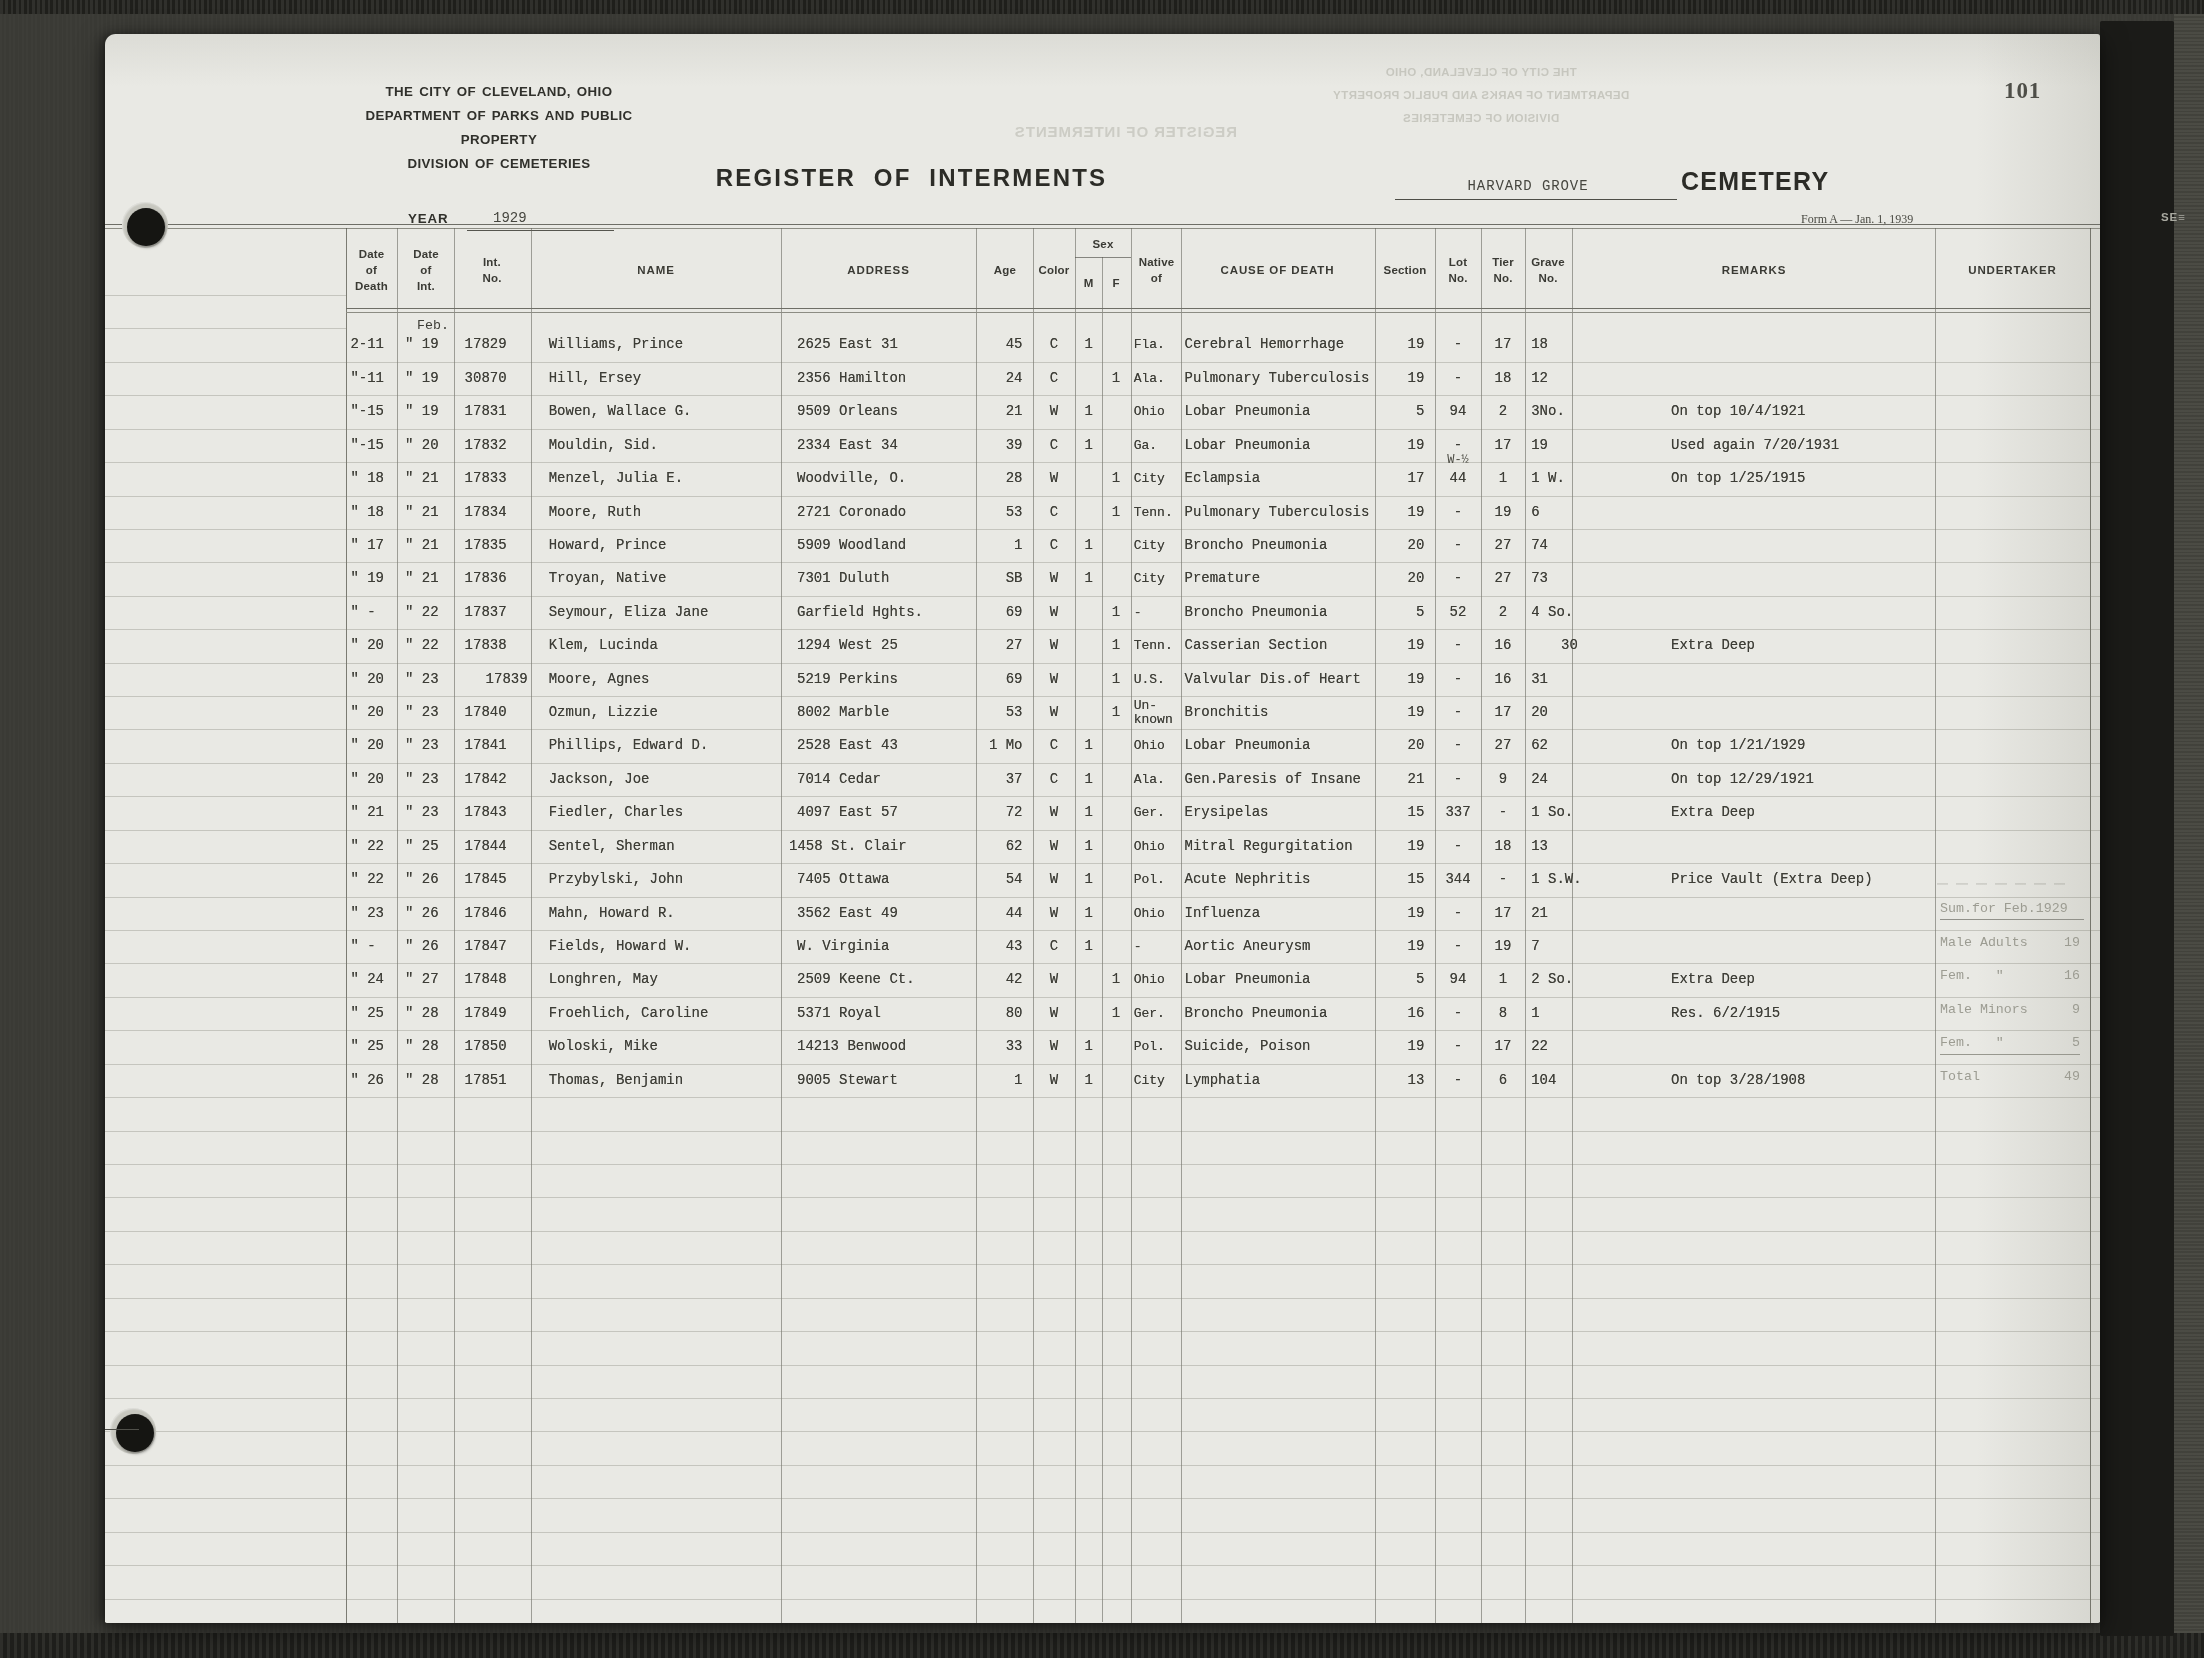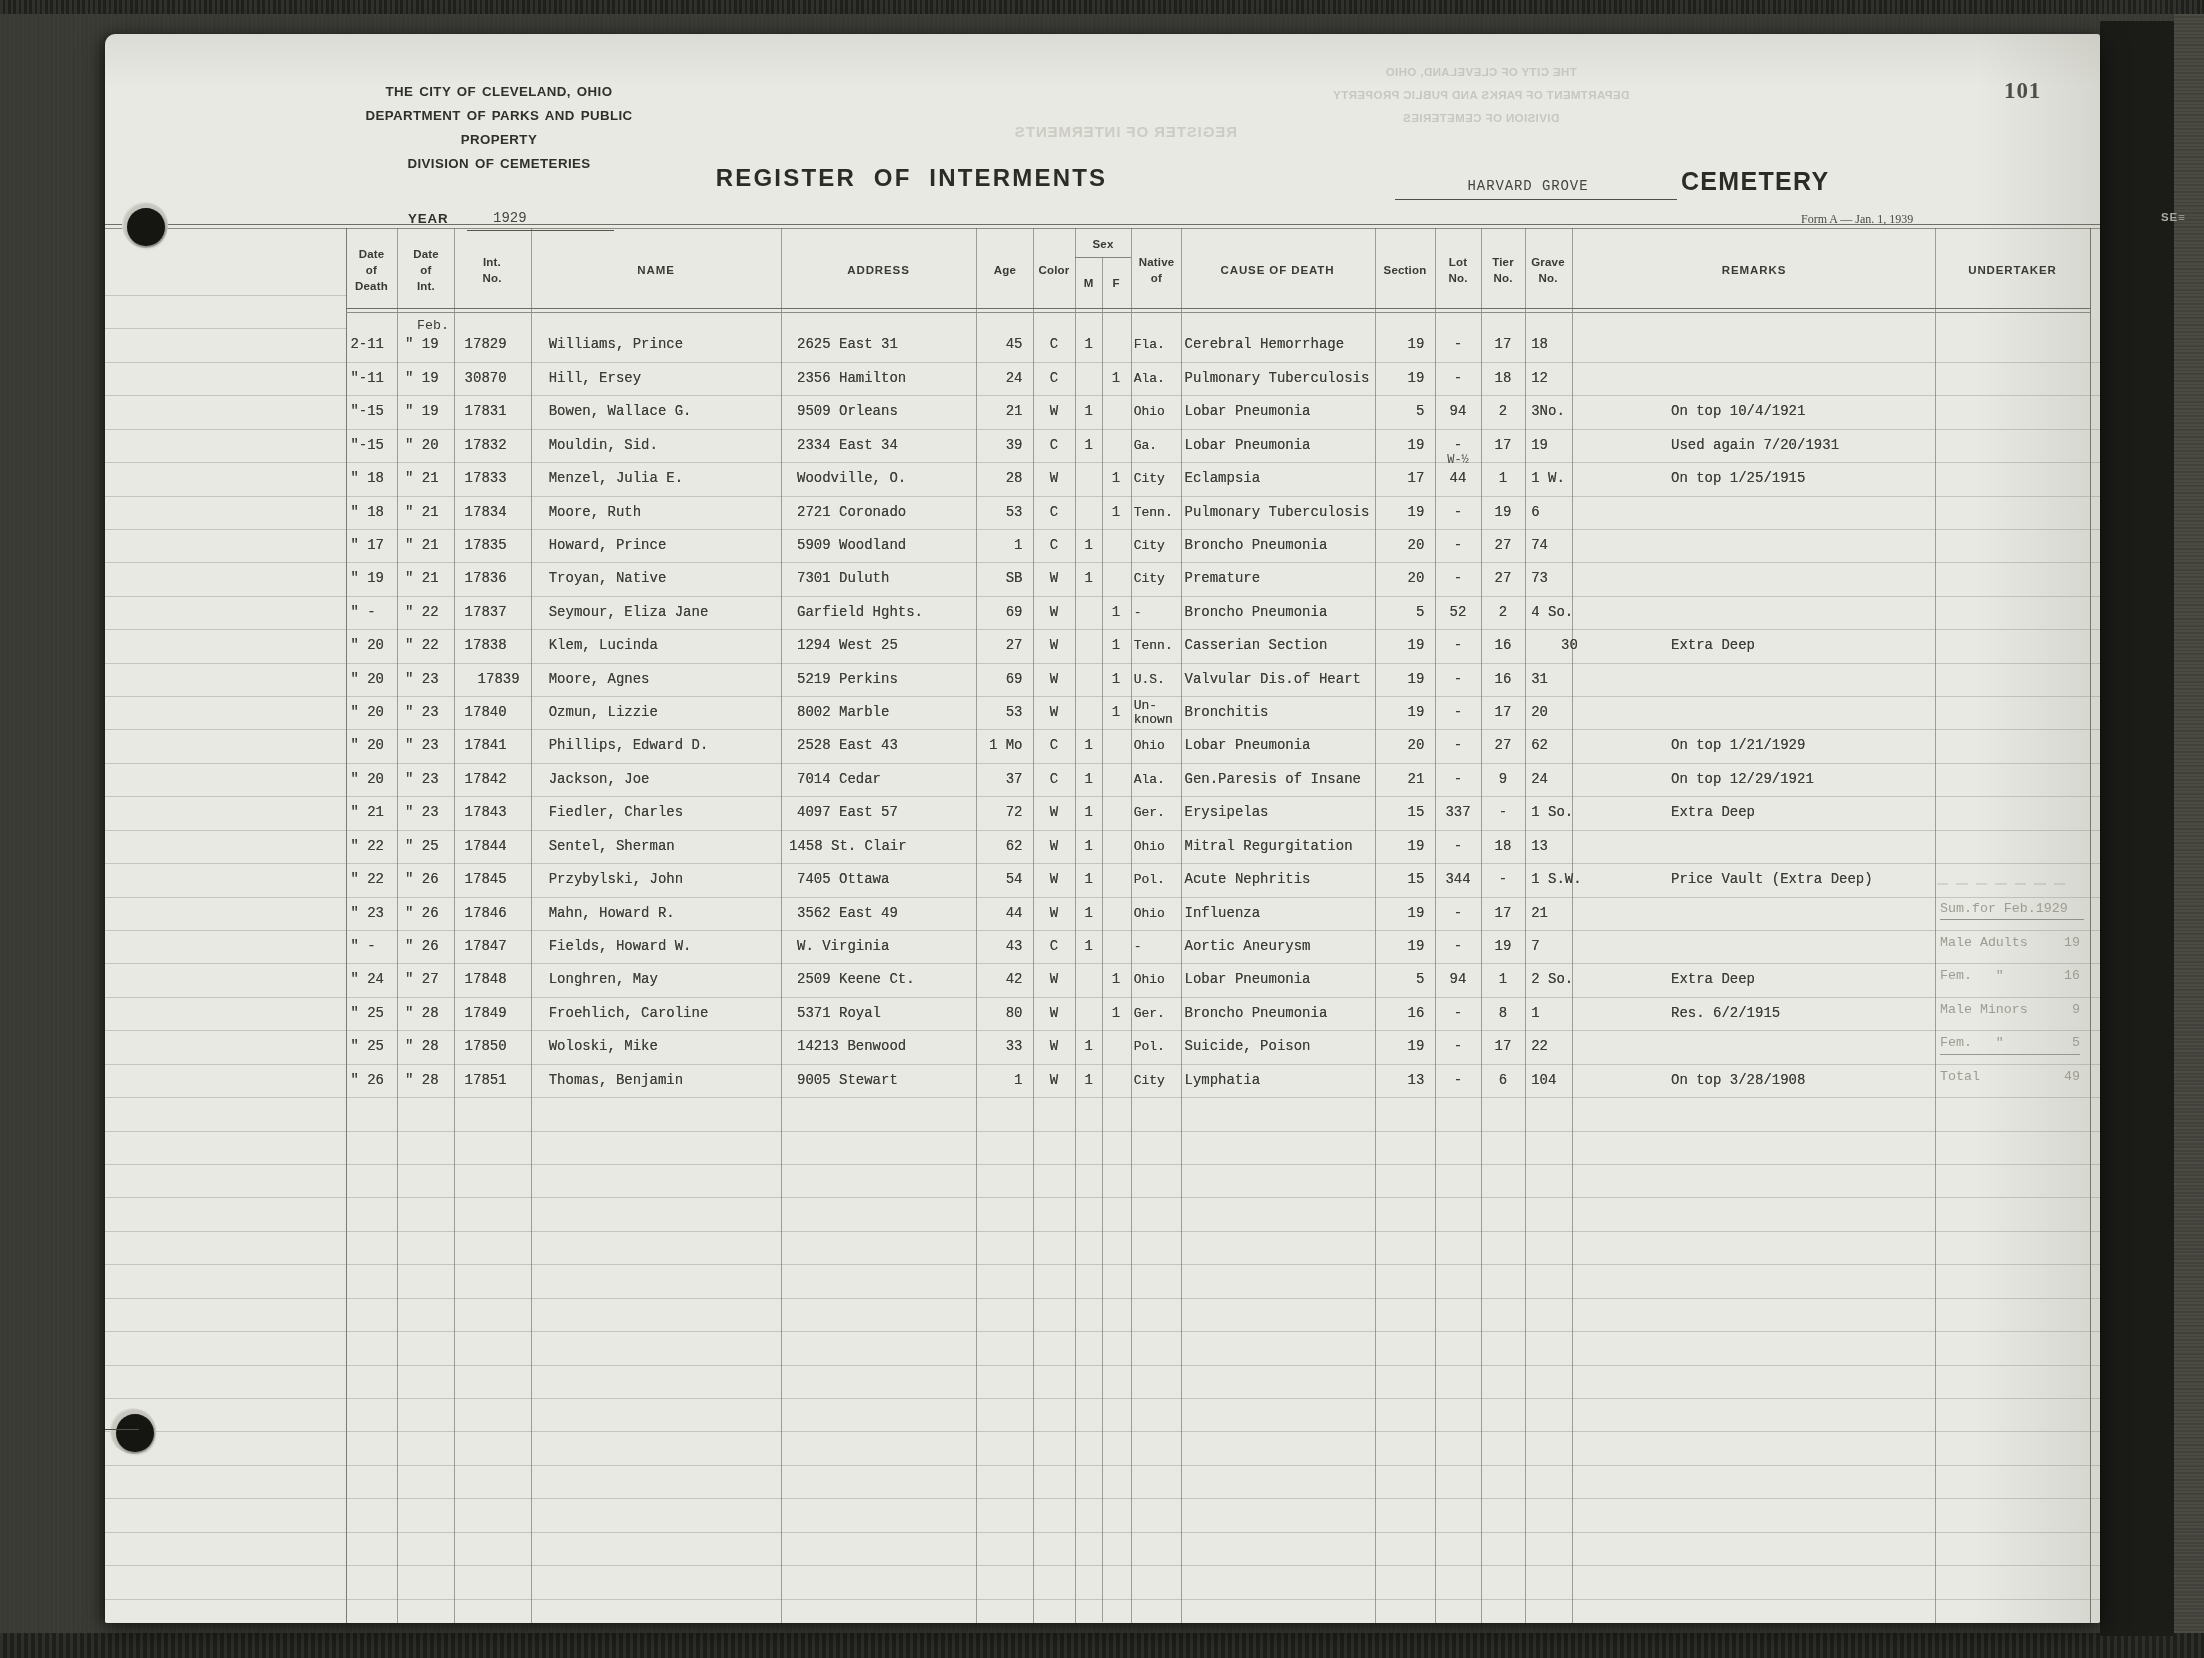--- a/index.html
+++ b/index.html
@@ -388,21 +388,21 @@
           <div class="cell c-cause" style="left: 1076px; width: 193px; position: absolute;">Casserian Section</div>
           <div class="cell c-section" style="left: 1270px; width: 60px; position: absolute;">19</div>
           <div class="cell c-lot" style="left: 1330px; width: 46px; position: absolute;">-</div>
           <div class="cell c-tier" style="left: 1376px; width: 44px; position: absolute;">16</div>
           <div class="cell c-grave" style="left: 1420px; width: 46px; position: absolute; padding-left: 36px;">30</div>
           <div class="cell c-remarks" style="left: 1467px; width: 364px; position: absolute;">Extra Deep</div>
         </div>
         <div class="trow" style="top: 629px; height: 33px; position: absolute;">
           <div class="cell c-dod" style="left: 241px; width: 51px; position: absolute;">" 20</div>
           <div class="cell c-doi" style="left: 292px; width: 58px; position: absolute;">" 23</div>
-          <div class="cell c-int_no" style="left: 362px; width: 92px; position: absolute;">17839</div>
+          <div class="cell c-int_no" style="left: 370px; width: 92px; position: absolute;">17839</div>
           <div class="cell c-name" style="left: 426px; width: 250px; position: absolute;">Moore, Agnes</div>
           <div class="cell c-address" style="left: 676px; width: 195px; position: absolute;">5219 Perkins</div>
           <div class="cell c-age" style="left: 871px; width: 58px; position: absolute;">69</div>
           <div class="cell c-color" style="left: 928px; width: 42px; position: absolute;">W</div>
           <div class="cell c-sex_f" style="left: 997px; width: 28px; position: absolute;">1</div>
           <div class="cell c-native" style="left: 1026px; width: 51px; position: absolute;">U.S.</div>
           <div class="cell c-cause" style="left: 1076px; width: 212px; position: absolute;">Valvular Dis.of Heart</div>
           <div class="cell c-section" style="left: 1270px; width: 60px; position: absolute;">19</div>
           <div class="cell c-lot" style="left: 1330px; width: 46px; position: absolute;">-</div>
           <div class="cell c-tier" style="left: 1376px; width: 44px; position: absolute;">16</div>

